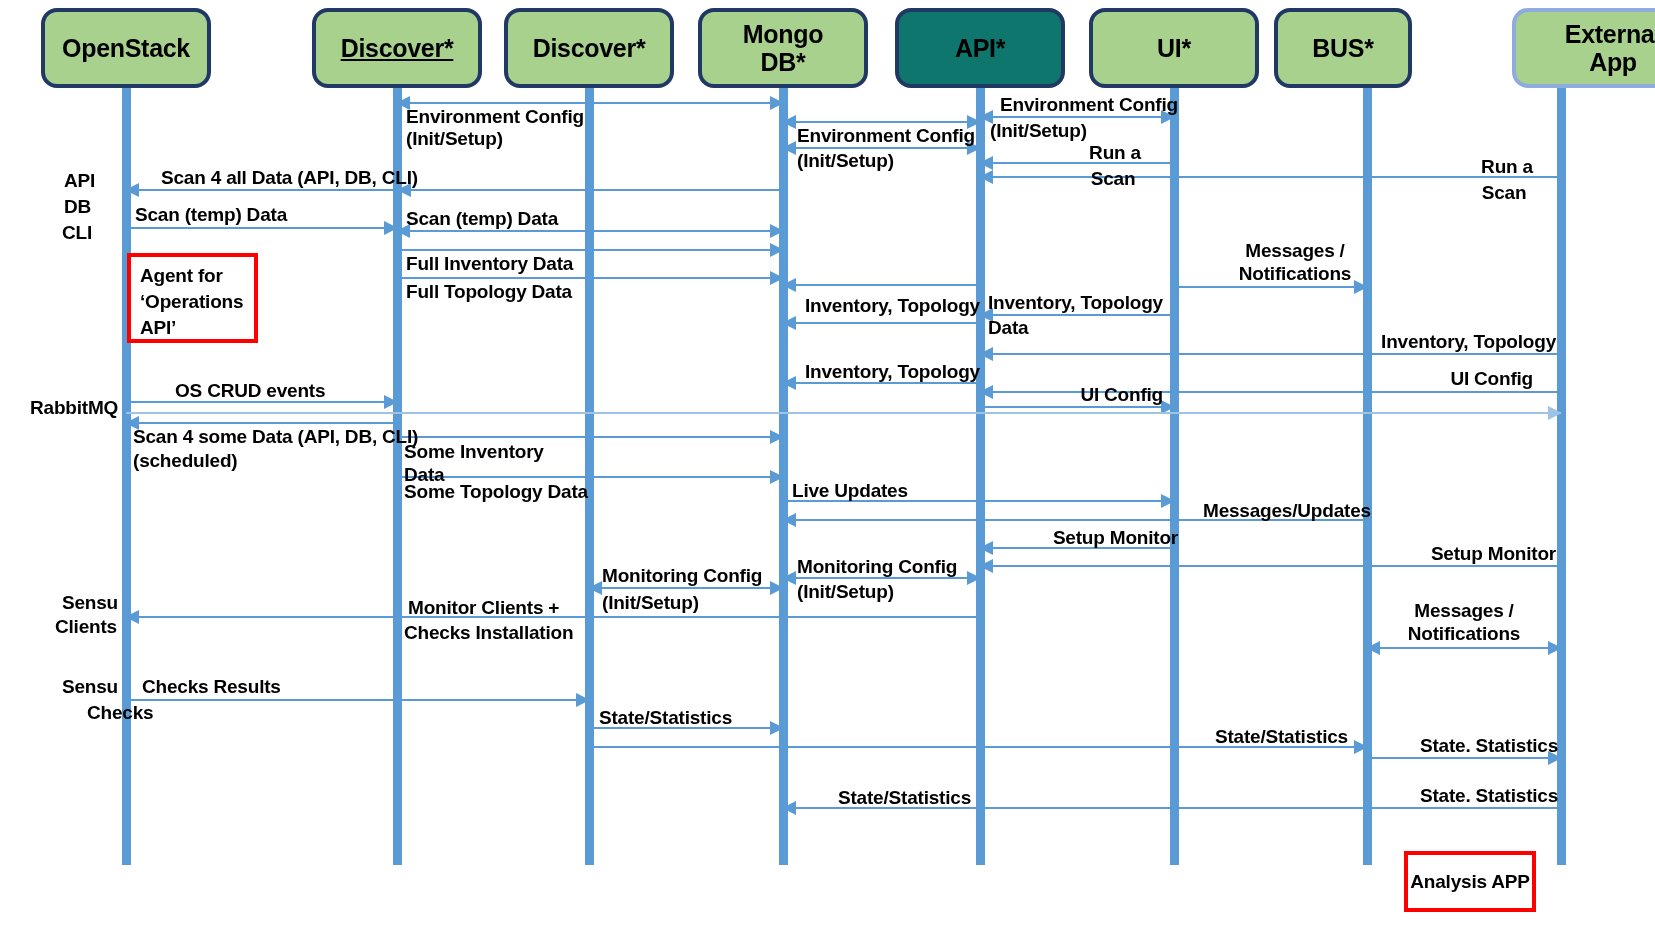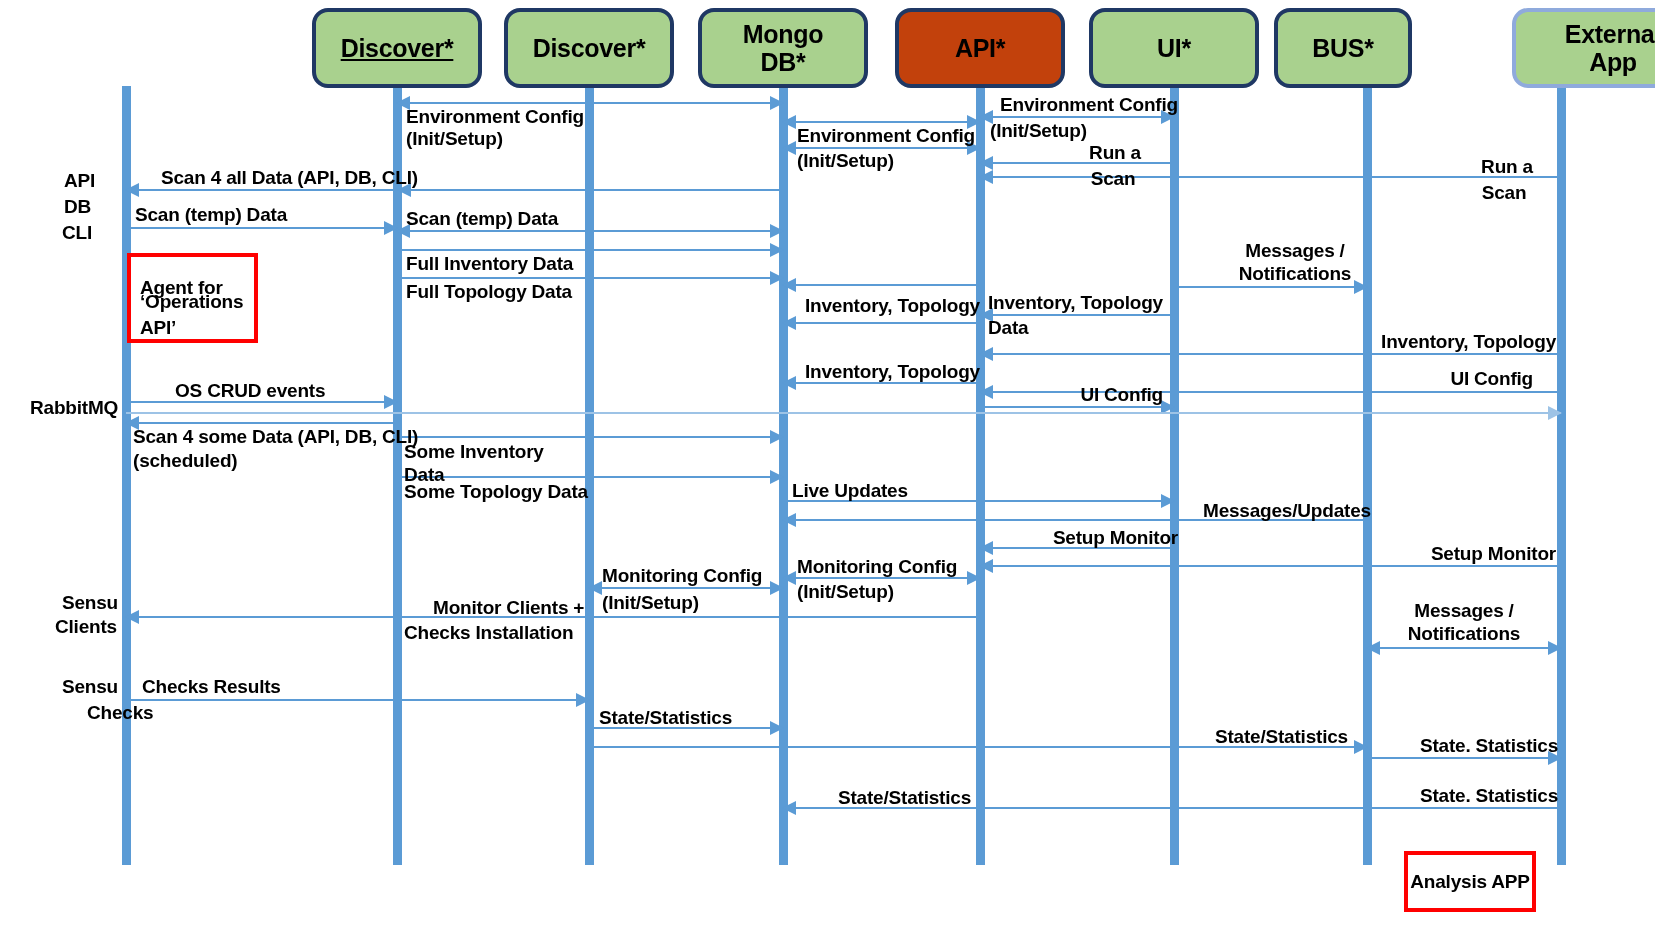--- a/index.html
+++ b/index.html
@@ -193,42 +193,43 @@
     <div class="lbl left" style="left: 792px; top: 480px;">Live Updates</div>
     <div class="lbl left" style="left: 1203px; top: 500px;">Messages/Updates</div>
     <div class="lbl right" style="left: 1178px; top: 527px;">Setup Monitor</div>
     <div class="lbl right" style="left: 1556px; top: 543px;">Setup Monitor</div>
     <div class="lbl left" style="left: 797px; top: 556px;">Monitoring  Config</div>
     <div class="lbl left" style="left: 797px; top: 581px;">(Init/Setup)</div>
     <div class="lbl left" style="left: 602px; top: 565px;">Monitoring Config</div>
     <div class="lbl left" style="left: 602px; top: 592px;">(Init/Setup)</div>
     <div class="lbl left" style="left: 62px; top: 592px;">Sensu</div>
     <div class="lbl left" style="left: 55px; top: 616px;">Clients</div>
-    <div class="lbl left" style="left: 408px; top: 597px; margin-left: 25px;">Monitor Clients +</div>
+    <div class="lbl left" style="left: 408px; top: 597px;">Monitor Clients +</div>
     <div class="lbl left" style="left: 404px; top: 622px;">Checks Installation</div>
     <div class="lbl center" style="left: 1464px; top: 600px;">Messages /</div>
     <div class="lbl center" style="left: 1464px; top: 623px;">Notifications</div>
     <div class="lbl left" style="left: 62px; top: 676px;">Sensu</div>
     <div class="lbl left" style="left: 62px; top: 702px; margin-left: 25px;">Checks</div>
     <div class="lbl left" style="left: 142px; top: 676px;">Checks Results</div>
     <div class="lbl left" style="left: 599px; top: 707px;">State/Statistics</div>
     <div class="lbl right" style="left: 1348px; top: 726px;">State/Statistics</div>
     <div class="lbl left" style="left: 1420px; top: 735px;">State. Statistics</div>
     <div class="lbl left" style="left: 1420px; top: 785px;">State. Statistics</div>
     <div class="lbl left" style="left: 838px; top: 787px;">State/Statistics</div>
+    <div class="actor" style="left: 41px; top: 8px; width: 170px; height: 80px; background: rgb(169, 209, 142); border: 4px solid rgb(31, 56, 100);">OpenStack</div>
     <div class="actor" style="left: 312px; top: 8px; width: 170px; height: 80px; background: rgb(169, 209, 142); border: 4px solid rgb(31, 56, 100); text-decoration: underline;">Discover*</div>
     <div class="actor" style="left: 504px; top: 8px; width: 170px; height: 80px; background: rgb(169, 209, 142); border: 4px solid rgb(31, 56, 100);">Discover*</div>
     <div class="actor" style="left: 698px; top: 8px; width: 170px; height: 80px; background: rgb(169, 209, 142); border: 4px solid rgb(31, 56, 100);">Mongo
 DB*</div>
-    <div class="actor" style="left: 895px; top: 8px; width: 170px; height: 80px; background: #c2410c; border: 4px solid rgb(31, 56, 100);">API*</div>
+    <div class="actor" style="left: 895px; top: 8px; width: 170px; height: 80px; background: #0f766e; border: 4px solid rgb(31, 56, 100);">API*</div>
     <div class="actor" style="left: 1089px; top: 8px; width: 170px; height: 80px; background: rgb(169, 209, 142); border: 4px solid rgb(31, 56, 100);">UI*</div>
     <div class="actor" style="left: 1274px; top: 8px; width: 138px; height: 80px; background: rgb(169, 209, 142); border: 4px solid rgb(31, 56, 100);">BUS*</div>
     <div class="actor" style="left: 1476px; top: 8px; width: 202px; height: 80px; background: rgb(169, 209, 142); border: 4px solid rgb(143, 170, 220); margin-left: 36px;">External
 App</div>
     <div class="ann" style="left: 127px; top: 253px; width: 131px; height: 90px; border-color: rgb(255, 0, 0);">
-      <div class="ln" style="top: 20px;">Agent for</div>
+      <div class="ln" style="top: 8px;">Agent for</div>
       <div class="ln" style="top: 34px;">‘Operations</div>
       <div class="ln" style="top: 60px;"> API’</div>
     </div>
     <div class="ann centered" style="left: 1404px; top: 851px; width: 132px; height: 61px; border-color: rgb(255, 0, 0);">
       <div class="ln" style="position: static;">Analysis APP</div>
     </div>
   </div>
 
 </body></html>

